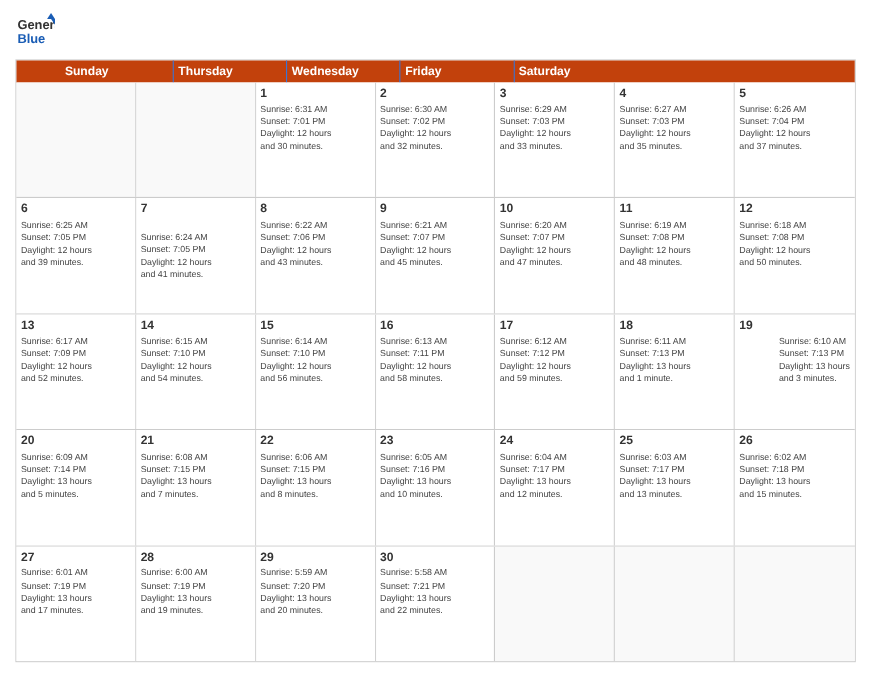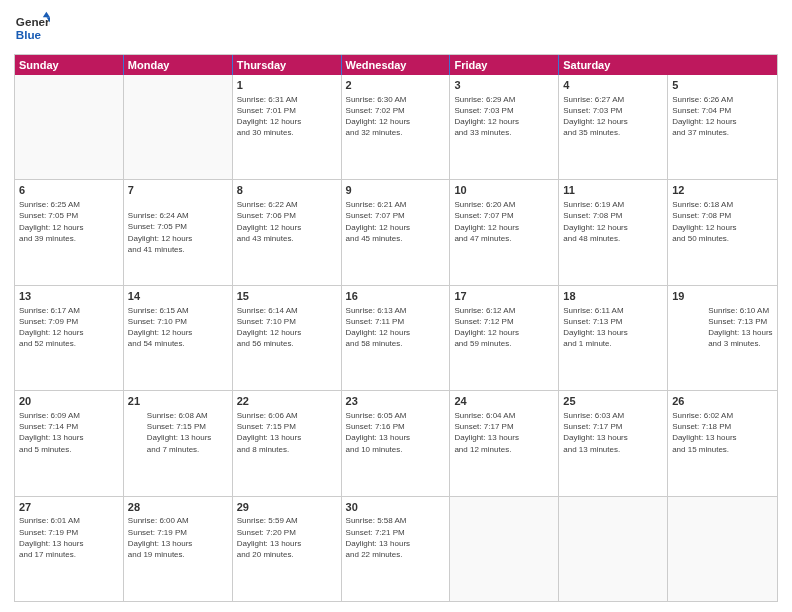--- a/index.html
+++ b/index.html
@@ -47,21 +47,22 @@
     }
     .calendar {
       flex: 1;
       display: flex;
       flex-direction: column;
       border: 1px solid #ccc;
     }
     .cal-header {
       display: grid;
       grid-template-columns: repeat(7, 1fr);
-      background: #be185d;
+      background: #c2410c;
+      padding-left: 40px;
     }
     .cal-header-cell {
       color: #fff;
       font-size: 11px;
       font-weight: bold;
       padding: 4px 4px;
       text-align: left;
       border-right: 1px solid #3a74d4;
     }
     .cal-header-cell:last-child { border-right: none; }
@@ -116,21 +117,20 @@
     </div>
     <div class="title-block">
       <div class="month-title"></div>
       <div class="subtitle"></div>
     </div>
   </div>
 
   <div class="calendar">
     <div class="cal-header" id="cal-header-row">
         <div class="cal-header-cell">Sunday</div>
-        <div class="cal-header-cell">Monday</div>
         <div class="cal-header-cell">Thursday</div>
         <div class="cal-header-cell">Wednesday</div>
         <div class="cal-header-cell">Friday</div>
         <div class="cal-header-cell">Saturday</div>
       </div>
     <div class="cal-body" id="cal-body">
         <div class="cal-row">
           <div class="cal-cell empty"></div>
           <div class="cal-cell empty"></div>
           <div class="cal-cell">
@@ -274,21 +274,21 @@
         <div class="cal-row">
           <div class="cal-cell">
             <span class="day-num">20</span>
             <div class="day-info" style="white-space: pre-line;">Sunrise: 6:09 AM
 Sunset: 7:14 PM
 Daylight: 13 hours
 and 5 minutes.</div>
           </div>
           <div class="cal-cell">
             <span class="day-num">21</span>
-            <div class="day-info" style="white-space: pre-line; margin-left: 19px;">Sunrise: 6:08 AM
+            <div class="day-info" style="white-space: pre-line;">Sunrise: 6:08 AM
 Sunset: 7:15 PM
 Daylight: 13 hours
 and 7 minutes.</div>
           </div>
           <div class="cal-cell">
             <span class="day-num">22</span>
             <div class="day-info" style="white-space: pre-line;">Sunrise: 6:06 AM
 Sunset: 7:15 PM
 Daylight: 13 hours
 and 8 minutes.</div>

